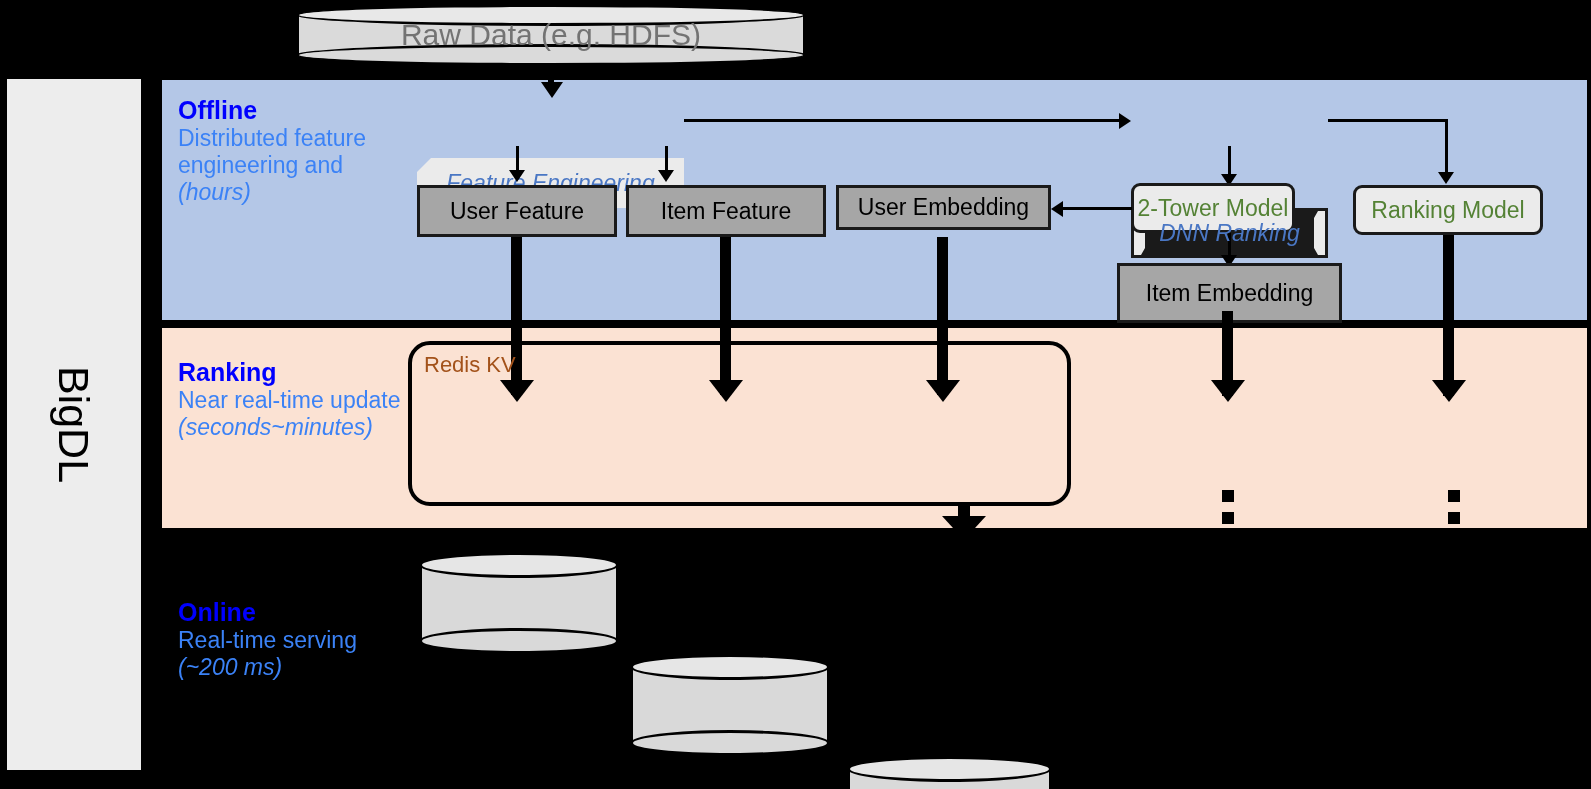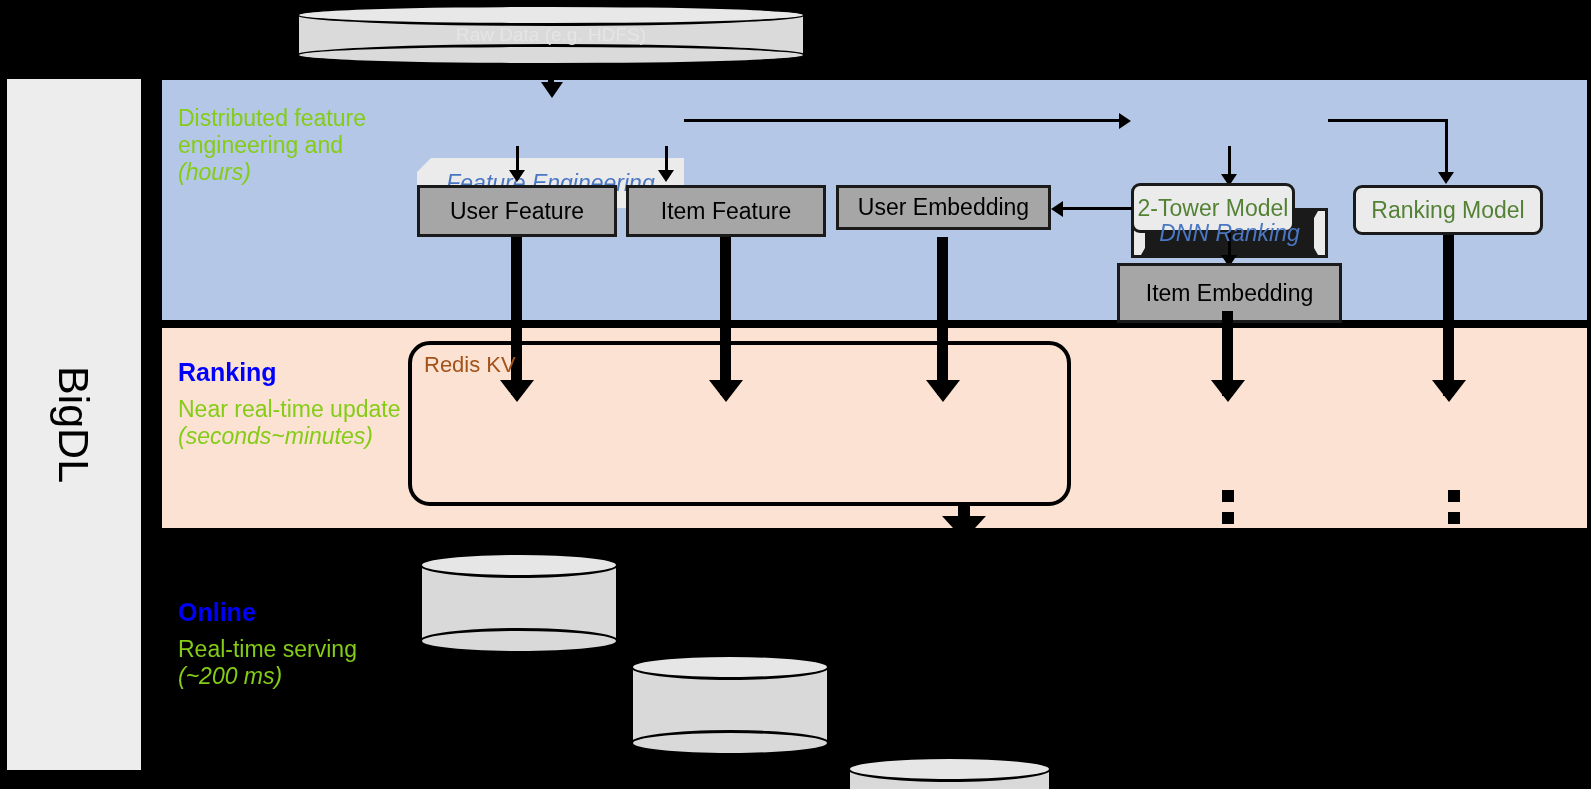--- a/index.html
+++ b/index.html
@@ -20,21 +20,21 @@
     background:#ededed;border:3px solid #000;box-sizing:border-box;
     display:flex;align-items:center;justify-content:center;
   }
   #bigdl-rail .label{
     transform:rotate(90deg);white-space:nowrap;font-size:43px;color:#000;
     font-family:"Liberation Sans","DejaVu Sans",sans-serif;letter-spacing:0px;
   }
 
   
   .cap-title{font-size:25px;font-weight:700;color:#0000ff;letter-spacing:0px;}
-  .cap-body{font-size:23px;color:#84cc16;line-height:1.17;margin-top:9px;}
+  .cap-body{font-size:23px;color:#3b82f6;line-height:1.17;}
   .cap-body i{font-style:italic;}
 
   
   .box{
     display:flex;align-items:center;justify-content:center;text-align:center;
     border:3px solid #1a1a1a;box-sizing:border-box;
   }
   .gray-box{background:#a6a6a6;color:#000;font-size:23px;}
   .light-box{background:#ebebeb;font-size:23px;}
   .blue-txt{color:#4a77c4;font-style:italic;}
@@ -86,21 +86,21 @@
   .flatcyl .top{
     position:absolute;left:0;right:0;top:0;height:22px;border-radius:50%;
     background:#e8e8e8;border:3px solid #000;box-sizing:border-box;
   }
   .flatcyl .bot{
     position:absolute;left:0;right:0;bottom:0;height:22px;border-radius:50%;
     background:#dadada;border:3px solid #000;box-sizing:border-box;
   }
   .flatcyl .txt{
     position:absolute;inset:0;display:flex;align-items:center;justify-content:center;
-    font-size:19px;color:#e5e5e5;z-index:4;text-align:center;
+    font-size:30px;color:#737373;z-index:4;text-align:center;
   }
 
   
   #redis-container{
     position:absolute;left:408px;top:341px;width:663px;height:165px;
     border:4px solid #000;border-radius:22px;box-sizing:border-box;background:transparent;
   }
   #redis-label{position:absolute;left:424px;top:352px;font-size:22px;color:#a3521a;z-index:6;}
 
   
@@ -122,20 +122,21 @@
 <div id="root">
 
   <div class="band" id="band-offline"></div>
   <div class="band" id="band-nearline"></div>
 
   <div id="bigdl-rail">
     <span class="label">BigDL</span>
   </div>
 
   <div class="abs" style="left:178px;top:96px;width:215px;">
+    <div class="cap-title">Offline</div>
     <div class="cap-body"><span>Distributed feature engineering and </span><i>(hours)</i></div>
   </div>
 
   <div class="abs" style="left:178px;top:358px;width:228px;">
     <div class="cap-title">Ranking</div>
     <div class="cap-body"><span>Near real-time update </span><i>(seconds~minutes)</i></div>
   </div>
 
   <div class="abs" style="left:178px;top:598px;width:215px;">
     <div class="cap-title">Online</div>

